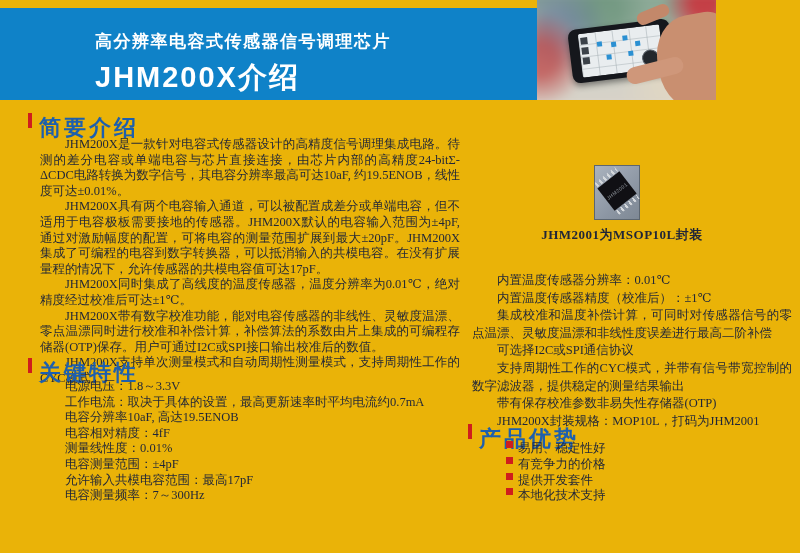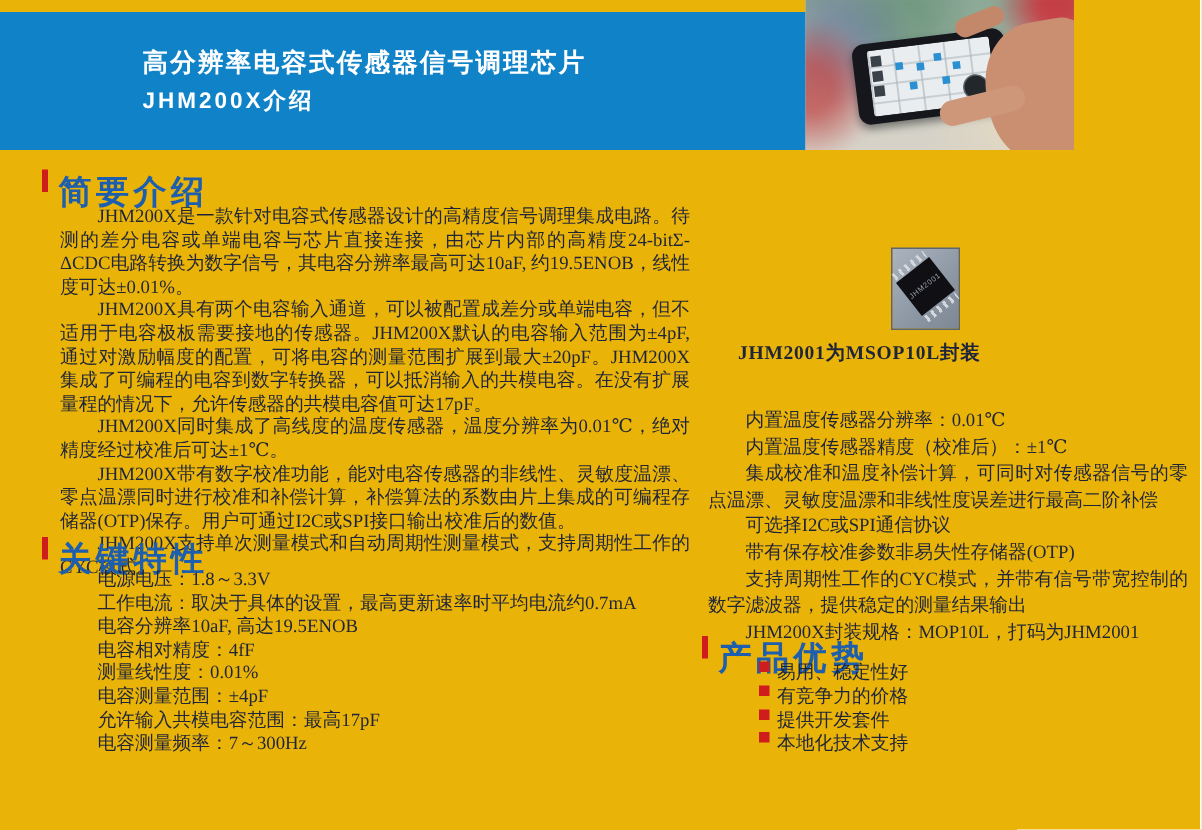--- a/index.html
+++ b/index.html
@@ -7,21 +7,21 @@
     position:relative; width:800px; height:553px; background:#eab308;
     font-family:"Liberation Serif","DejaVu Serif",serif;
     color:#1f2538; overflow:hidden;
   }
 
   
   .header-band { position:absolute; left:0; top:8px; width:716px; height:92px; background:#0f82c8; }
   .header-text { position:absolute; left:95px; top:22px; color:#ffffff;
     font-family:"Liberation Sans","DejaVu Sans",sans-serif; }
   .header-sub { font-size:17px; font-weight:bold; letter-spacing:1.5px; }
-  .header-title { font-size:15px; font-weight:bold; letter-spacing:2px; margin-top:5px; }
+  .header-title { font-size:29px; font-weight:bold; letter-spacing:2px; margin-top:5px; }
 
   
   .photo { position:absolute; left:537px; top:0; width:179px; height:100px; overflow:hidden; background:#cfd5cf; }
   .photo-bg { position:absolute; inset:-8px; filter:blur(4px);
     background:
       radial-gradient(circle at 90% 10%, rgba(205,45,55,.85) 0 6%, rgba(205,45,55,0) 20%),
       radial-gradient(circle at 6% 58%, rgba(190,60,60,.7) 0 8%, rgba(190,60,60,0) 24%),
       radial-gradient(circle at 16% 30%, rgba(95,115,155,.55) 0 8%, rgba(95,115,155,0) 26%),
       radial-gradient(circle at 38% 18%, rgba(110,150,125,.8) 0 10%, rgba(110,150,125,0) 30%),
       radial-gradient(circle at 64% 16%, rgba(140,170,150,.8) 0 10%, rgba(140,170,150,0) 32%),
@@ -72,21 +72,21 @@
     border:1px solid #5c6670; box-sizing:border-box; }
   .chip-rot { position:absolute; left:6px; top:9px; width:32px; height:32px; transform:rotate(-38deg); }
   .chip-pins-top { position:absolute; top:-4px; left:3px; width:26px; height:5px;
     background:repeating-linear-gradient(90deg,#d4d8dc 0 2px, transparent 2px 5px); }
   .chip-pins-bottom { position:absolute; bottom:-4px; left:3px; width:26px; height:5px;
     background:repeating-linear-gradient(90deg,#d4d8dc 0 2px, transparent 2px 5px); }
   .chip-body { position:absolute; inset:2px; background:#101014; display:flex;
     align-items:center; justify-content:center; }
   .chip-label { color:#9aa0a8; font-size:5px; letter-spacing:.5px;
     font-family:"Liberation Sans","DejaVu Sans",sans-serif; }
-  .chip-caption { position:absolute; left:492px; top:226px; width:260px; 
+  .chip-caption { position:absolute; left:492px; top:226px; width:260px; text-align:center;
     font-size:13px; font-weight:bold; letter-spacing:.5px; }
 
   
   .right-specs { position:absolute; left:472px; top:272px; width:320px;
     font-size:12.5px; line-height:17.6px; text-align:justify; }
   .right-specs .spec { text-indent:2em; }
 
   
   .adv-list { position:absolute; left:506px; top:441px; font-size:12.5px; line-height:15.8px; }
   .adv-item { display:flex; gap:5px; }
@@ -154,22 +154,22 @@
       <div class="chip-pins-bottom"></div>
     </div>
   </div>
   <div class="chip-caption">JHM2001为MSOP10L封装</div>
 
   <div class="right-specs">
     <div class="spec">内置温度传感器分辨率：0.01℃</div>
     <div class="spec">内置温度传感器精度（校准后）：±1℃</div>
     <div class="spec">集成校准和温度补偿计算，可同时对传感器信号的零点温漂、灵敏度温漂和非线性度误差进行最高二阶补偿</div>
     <div class="spec">可选择I2C或SPI通信协议</div>
+    <div class="spec">支持周期性工作的CYC模式，并带有信号带宽控制的数字滤波器，提供稳定的测量结果输出</div>
     <div class="spec">带有保存校准参数非易失性存储器(OTP)</div>
-    <div class="spec">支持周期性工作的CYC模式，并带有信号带宽控制的数字滤波器，提供稳定的测量结果输出</div>
     <div class="spec">JHM200X封装规格：MOP10L，打码为JHM2001</div>
   </div>
 
   <div class="section-heading" style="left:468px; top:424px;">
     <span class="red-bar"></span>
     <span>产品优势</span>
   </div>
   <div class="adv-list">
     <div class="adv-item">
       <span class="bullet"></span>

